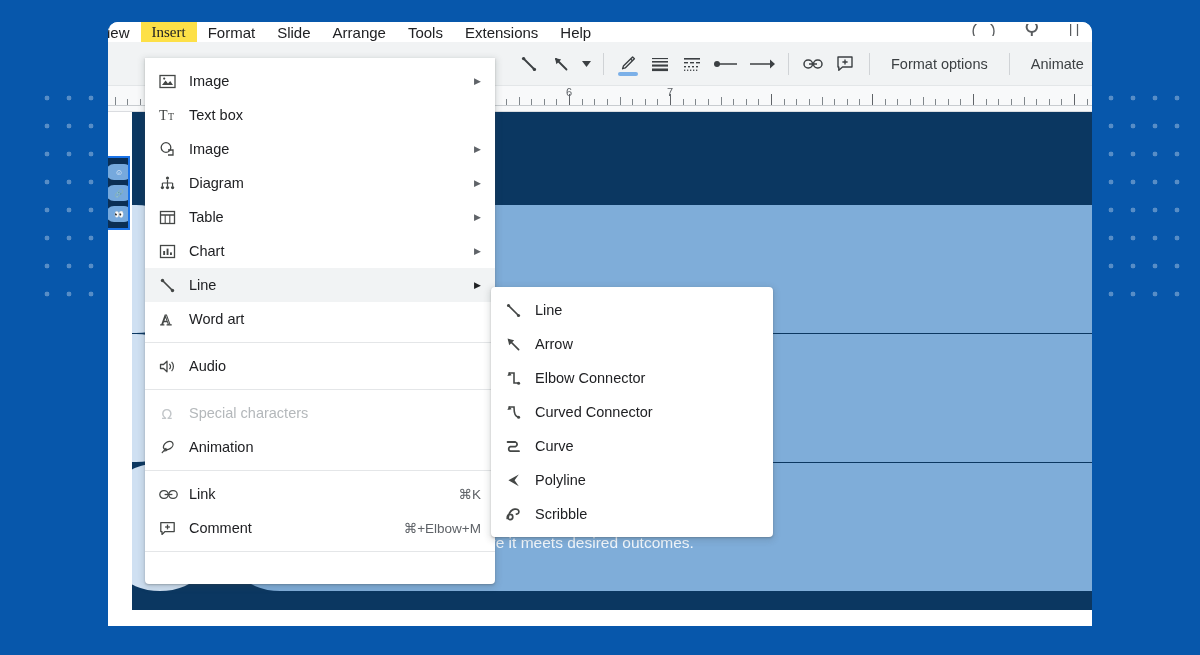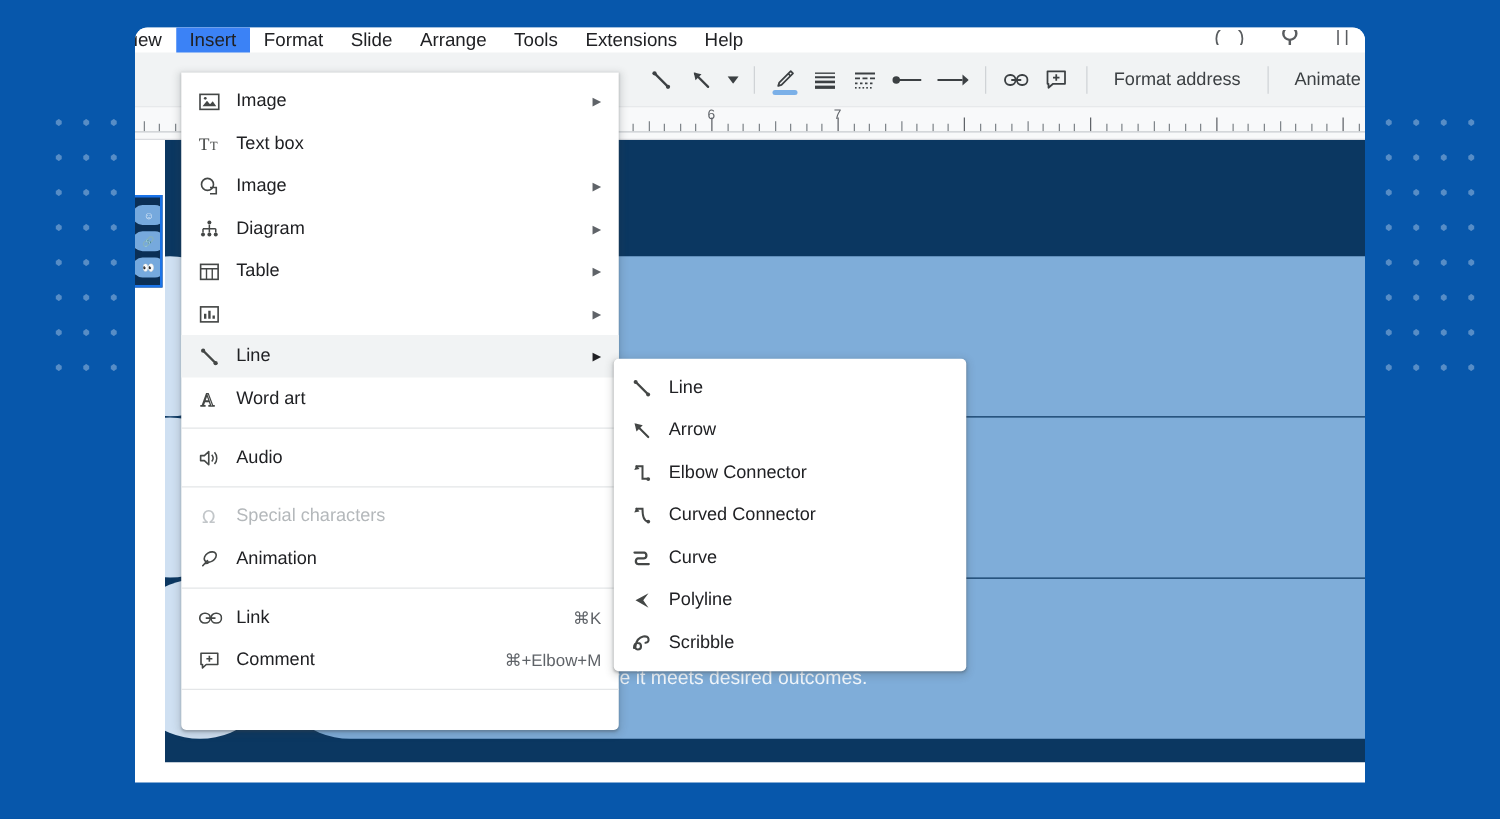--- a/index.html
+++ b/index.html
@@ -37,21 +37,21 @@
   
   #menubar {
     position: relative; height: 20px; background: #ffffff;
     display: flex; align-items: center; padding-left: 0px;
     font-size: 15px; color: #202124;
   }
   #menubar .mi {
     padding: 5px 11px; border-radius: 4px; cursor: default; white-space: nowrap;
   }
   #menubar .mi.clipped { padding-left: 0; margin-left: -1px; }
-  #menubar .mi.active { background: #3b82f6; }
+  #menubar .mi.active { background: #fde047; font-family: Liberation Serif, serif; }
 
   
   #toolbar {
     position: relative; height: 44px; background: #f1f3f4;
     display: flex; align-items: center; gap: 2px; padding: 0 8px;
     border-bottom: 1px solid #e3e6e8;
   }
   .tb-btn {
     width: 30px; height: 30px; border-radius: 4px;
     display: flex; align-items: center; justify-content: center;
@@ -247,21 +247,21 @@
       <div class="tb-btn">
         <svg width="18" height="18" viewBox="0 0 18 18">
             <path d="M2 2 H16 V12 H6.5 L2.8 15.2 V12 H2 Z" fill="none" stroke="#3c4043" stroke-width="1.4" stroke-linejoin="round"></path>
             <line x1="9" y1="4.4" x2="9" y2="9.6" stroke="#3c4043" stroke-width="1.4"></line>
             <line x1="6.4" y1="7" x2="11.6" y2="7" stroke="#3c4043" stroke-width="1.4"></line>
           </svg>
       </div>
 
       <div class="tb-sep"></div>
 
-      <div class="tb-text">Format address</div>
+      <div class="tb-text">Format options</div>
 
       <div class="tb-sep"></div>
 
       <div class="tb-text">Animate</div>
     </div>
 
     <div id="ruler">
       <div class="tickwrap" id="tickwrap">
           <div class="tick minor" style="height: 8px; left: 6.5px;"></div>
           <div class="tick minor" style="left: 19.125px;"></div>
@@ -484,20 +484,21 @@
 
       <div class="mrow">
         <span class="ico">
           <svg width="17" height="17" viewBox="0 0 17 17">
               <rect x="1.5" y="2.5" width="14" height="12" fill="none" stroke="currentColor" stroke-width="1.3"></rect>
               <rect x="4.2" y="8" width="1.9" height="4" fill="currentColor"></rect>
               <rect x="7.6" y="5.6" width="1.9" height="6.4" fill="currentColor"></rect>
               <rect x="11" y="9.4" width="1.9" height="2.6" fill="currentColor"></rect>
             </svg>
         </span>
+        <span class="lab">Chart</span>
         <span class="arrow">▶</span>
       </div>
 
       <div class="mrow hl">
         <span class="ico">
           <svg width="17" height="17" viewBox="0 0 17 17">
               <line x1="3.5" y1="3.5" x2="13.5" y2="13.5" stroke="currentColor" stroke-width="1.7" stroke-linecap="round"></line>
               <circle cx="3.5" cy="3.5" r="1.7" fill="currentColor"></circle>
               <circle cx="13.5" cy="13.5" r="1.7" fill="currentColor"></circle>
             </svg>

